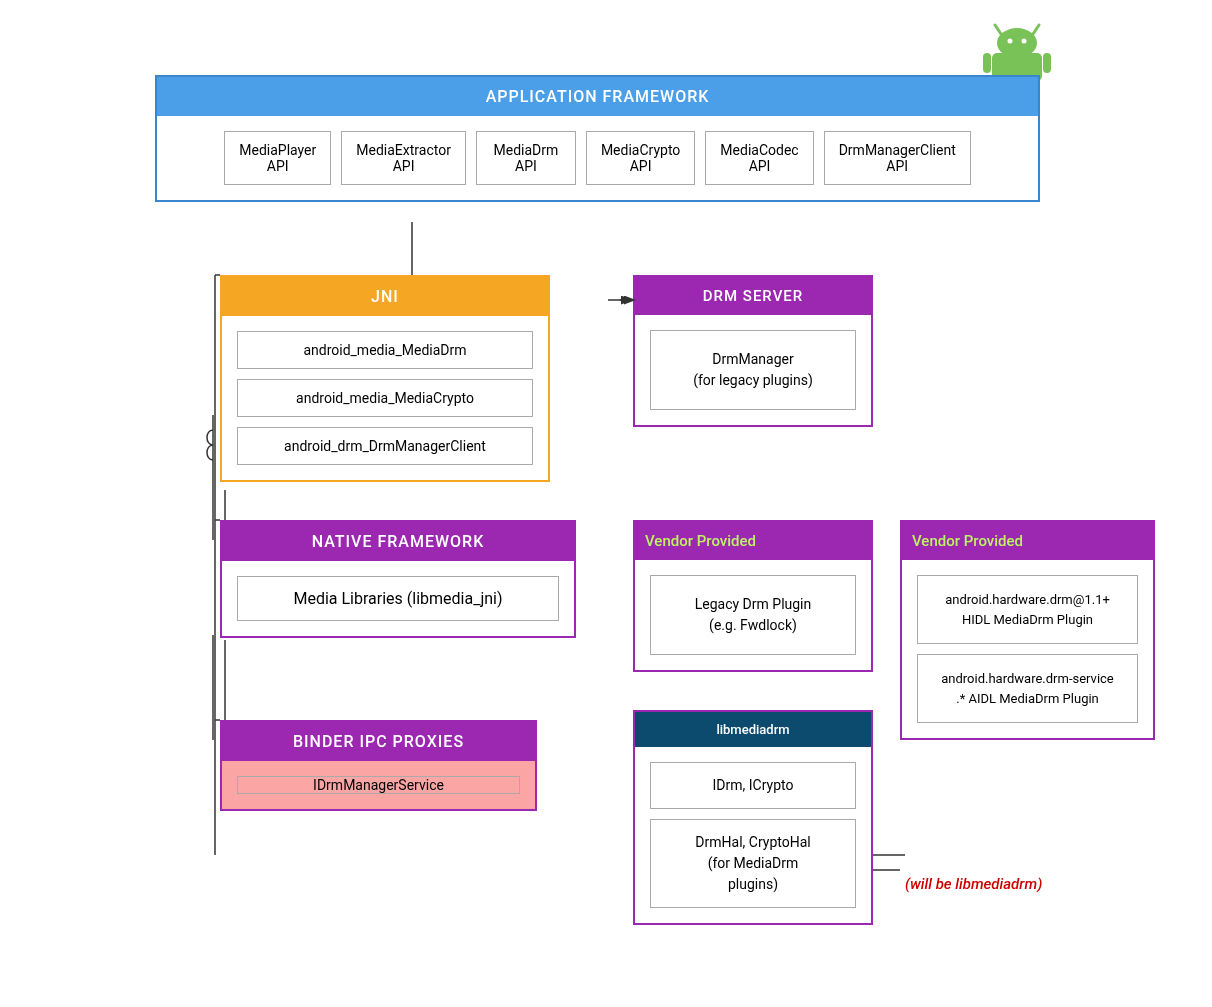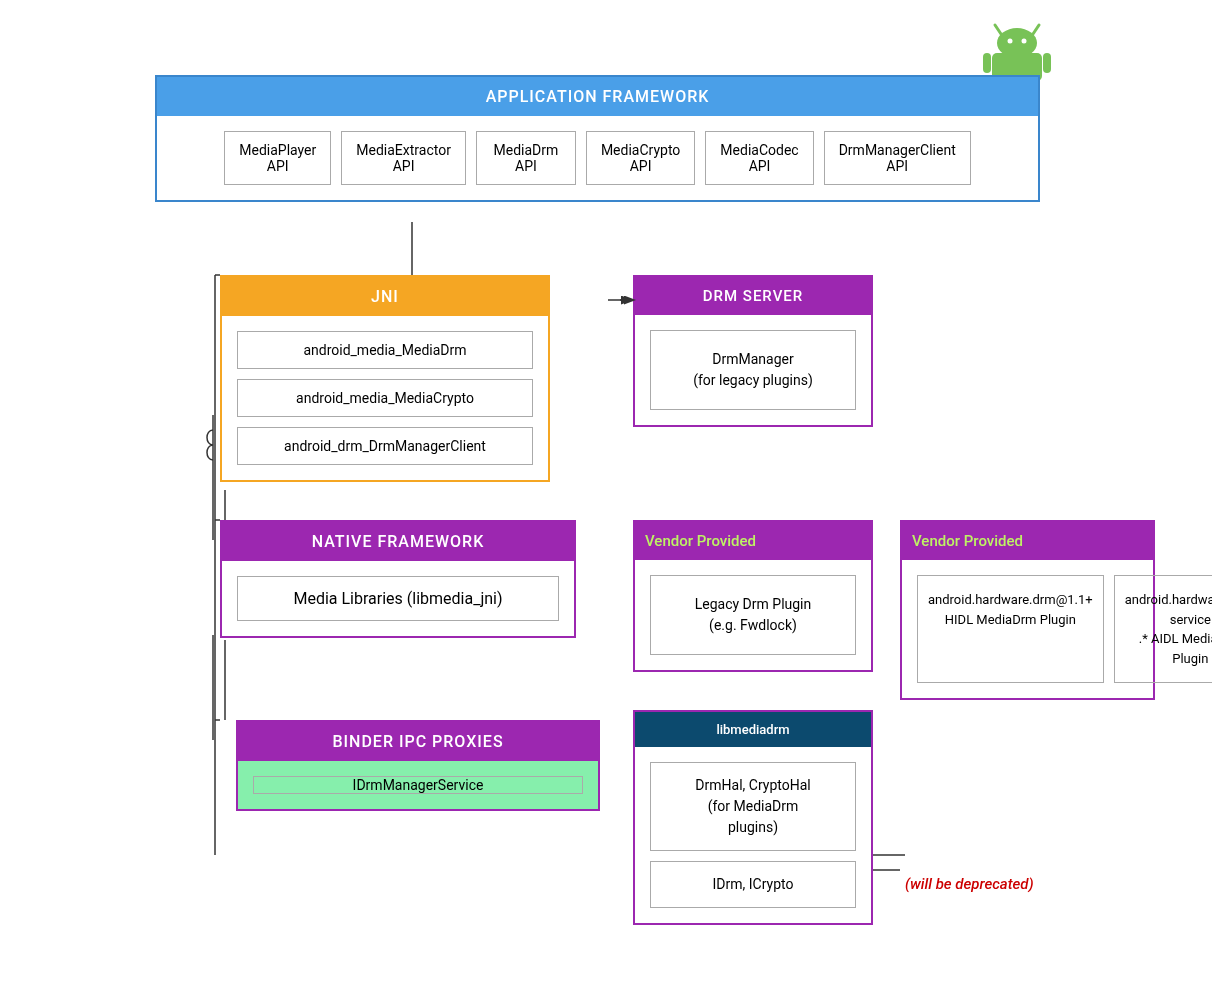--- a/index.html
+++ b/index.html
@@ -175,39 +175,39 @@
       position: absolute;
       top: 520px;
       left: 900px;
       width: 255px;
       border: 2px solid #9c27b0;
       background: white;
     }
     .vendor2-body {
       padding: 15px;
       display: flex;
-      flex-direction: row;
+      flex-direction: column;
       gap: 10px;
     }
     .vendor2-item {
       border: 1px solid #aaa;
       padding: 14px 10px;
       text-align: center;
       font-size: 13px;
       line-height: 1.5;
     }
 
     
     .binder-box {
       position: absolute;
       top: 720px;
-      left: 236px;
-      width: 364px;
-      border: 2px solid #9c27b0;
-      background: #86efac;
+      left: 220px;
+      width: 317px;
+      border: 2px solid #9c27b0;
+      background: #fca5a5;
     }
     .binder-header {
       background: #9c27b0;
       color: white;
       text-align: center;
       font-size: 16px;
       font-weight: 500;
       letter-spacing: 1px;
       padding: 10px;
     }
@@ -370,26 +370,26 @@
 <div class="binder-box">
   <div class="binder-header">BINDER IPC PROXIES</div>
   <div class="binder-body">
     <div class="binder-item">IDrmManagerService</div>
   </div>
 </div>
 
 <div class="libmedia-box">
   <div class="libmedia-header">libmediadrm</div>
   <div class="libmedia-body">
+    <div class="libmedia-item">IDrm, ICrypto</div>
     <div class="libmedia-item">DrmHal, CryptoHal<br>(for MediaDrm<br>plugins)</div>
-    <div class="libmedia-item">IDrm, ICrypto</div>
-  </div>
-</div>
-
-<div class="deprecated-text">(will be deprecated)</div>
+  </div>
+</div>
+
+<div class="deprecated-text">(will be libmediadrm)</div>
 
 <svg class="connector-svg">
 
   <line x1="412" y1="222" x2="412" y2="275" stroke="#333" stroke-width="1.5"></line>
 
   <line x1="620" y1="300" x2="633" y2="300" stroke="#333" stroke-width="1.5" marker-end="url(#arrowhead)"></line>
 
   <line x1="225" y1="490" x2="225" y2="520" stroke="#333" stroke-width="1.5"></line>
   <line x1="225" y1="490" x2="225" y2="490" stroke="#333" stroke-width="1.5"></line>
 

